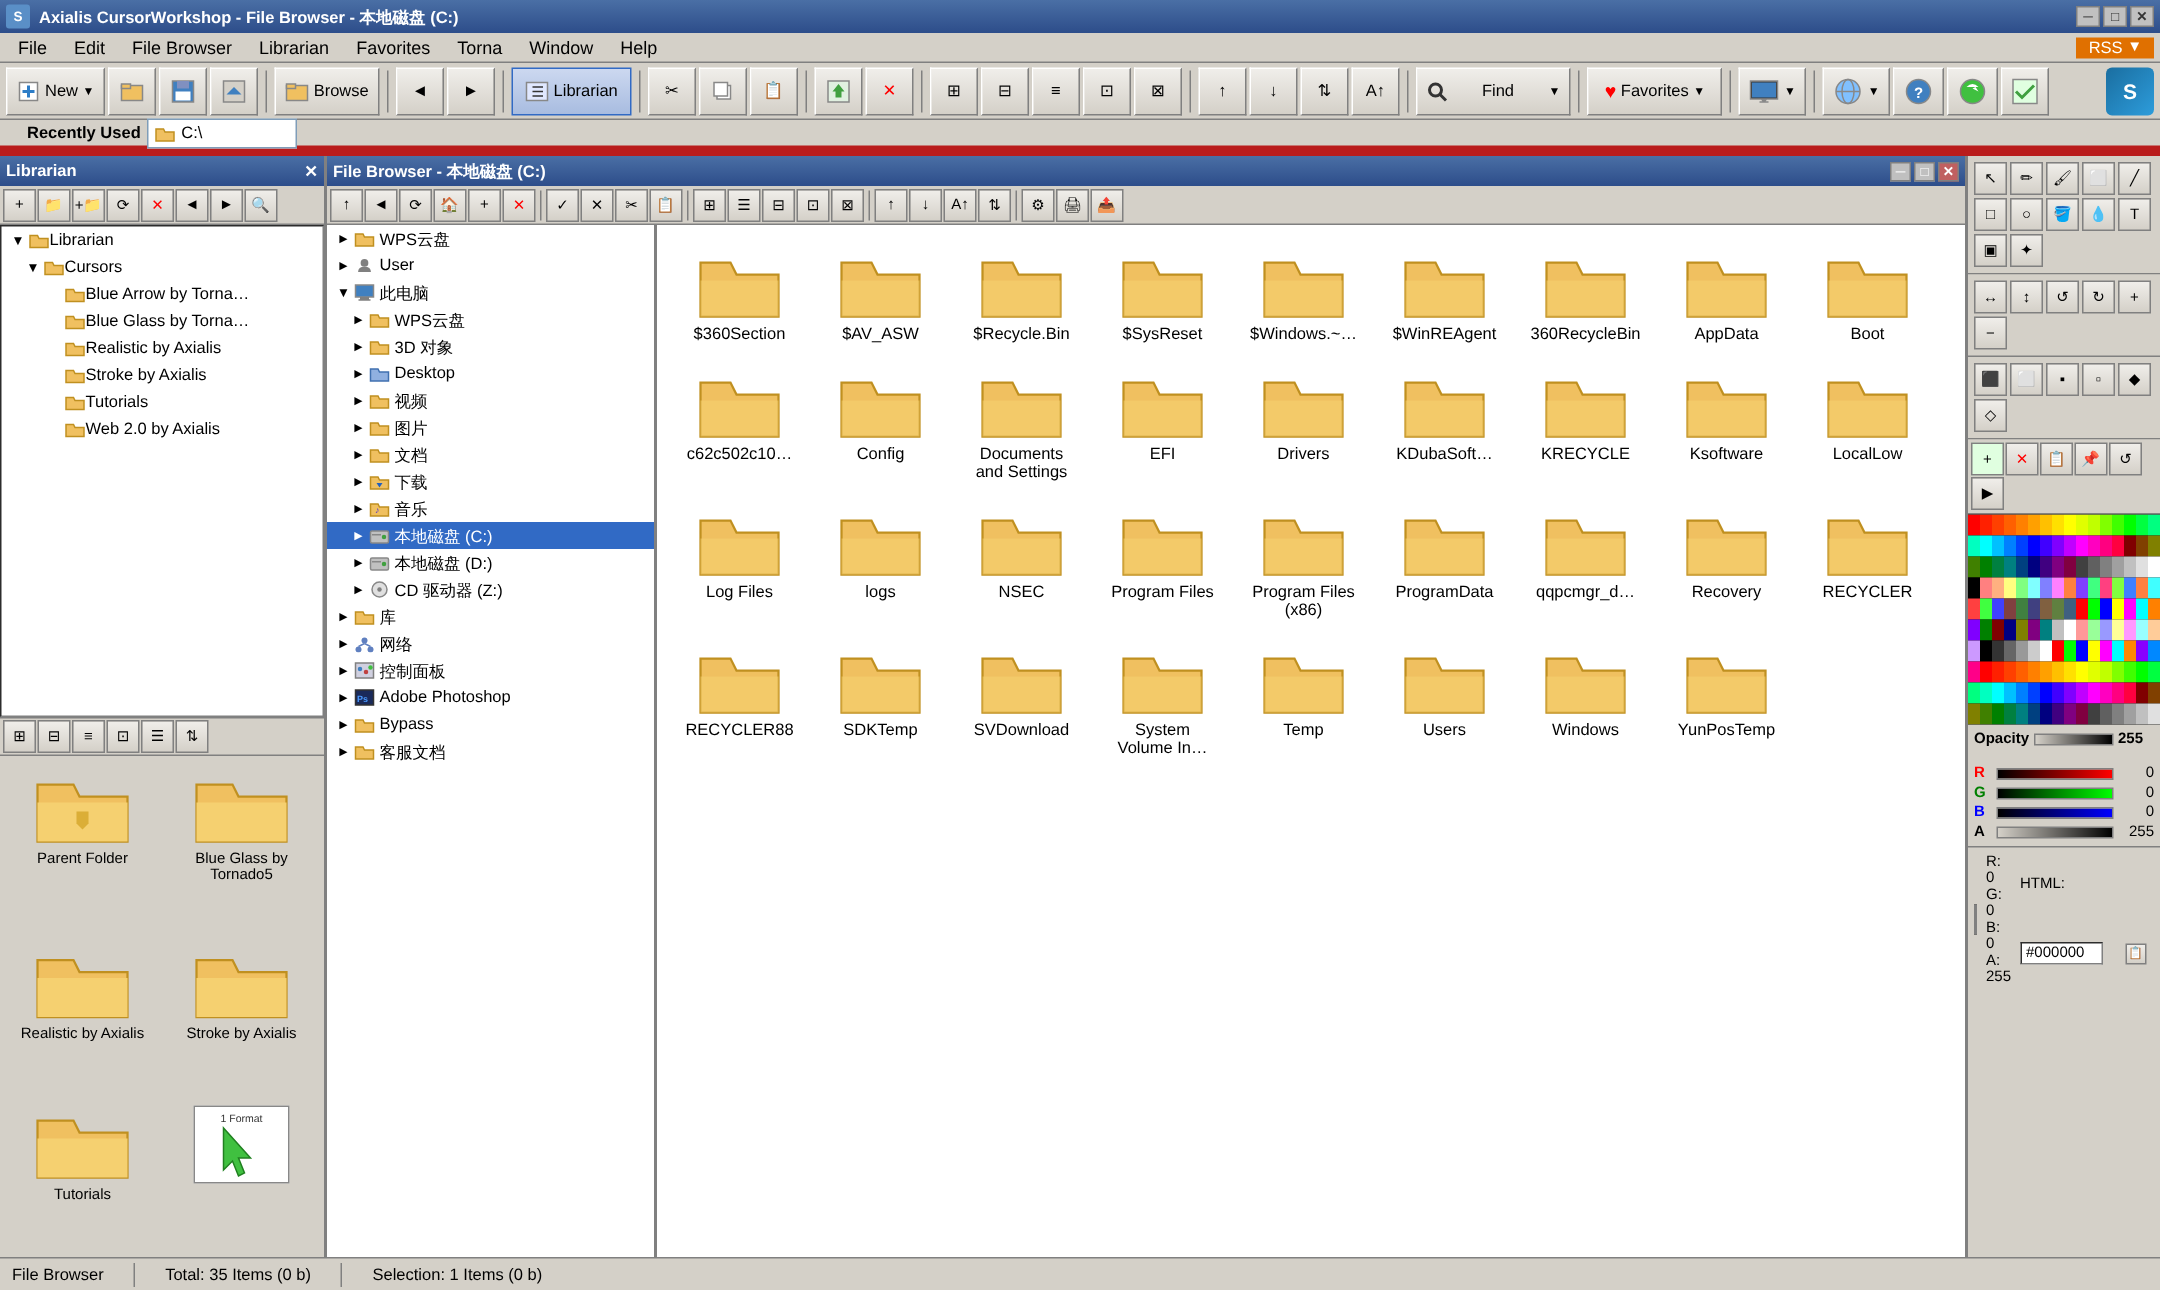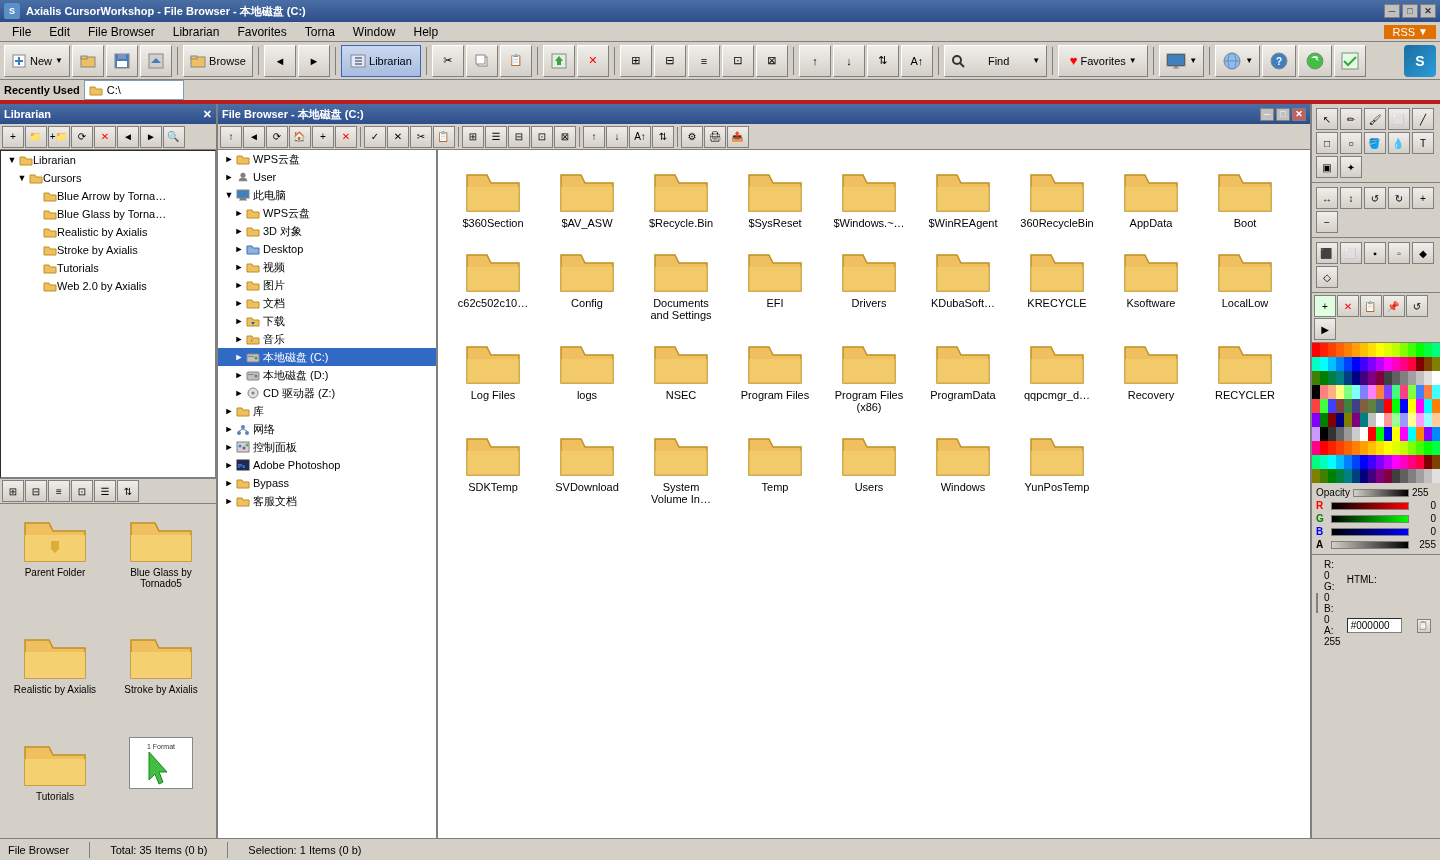--- a/index.html
+++ b/index.html
@@ -61,22 +61,22 @@
     }
     .toolbar-separator { width: 1px; height: 28px; background: #808080; margin: 0 3px; }
     .toolbar-btn-text { font-size: 11px; }
 
     
     .address-bar {
       background: #d4d0c8;
       height: 24px;
       display: flex;
       align-items: center;
-      padding: 2px 4px;
-      border-bottom: 4px solid #b91c1c;
+      padding: 2px 18px;
+      border-bottom: 7px solid #b91c1c;
       gap: 4px;
     }
     .address-label { font-size: 11px; font-weight: bold; }
     .address-input {
       background: white;
       border: 1px solid #7f9db9;
       height: 20px;
       display: flex;
       align-items: center;
       padding: 0 4px;
@@ -1041,20 +1041,27 @@
             <path d="M2,20 L54,20 L54,44 L2,44 Z" fill="#f5d070" opacity="0.6"></path>
           </svg>
           <div class="folder-name">Recovery</div>
         </div>
         <div class="folder-item">
           <svg class="folder-icon-svg" viewBox="0 0 56 48">
             <path d="M2,8 L2,44 L54,44 L54,16 L26,16 L22,8 Z" fill="#f0c060" stroke="#c09020" stroke-width="1.5"></path>
             <path d="M2,20 L54,20 L54,44 L2,44 Z" fill="#f5d070" opacity="0.6"></path>
           </svg>
           <div class="folder-name">RECYCLER</div>
+        </div>
+        <div class="folder-item">
+          <svg class="folder-icon-svg" viewBox="0 0 56 48">
+            <path d="M2,8 L2,44 L54,44 L54,16 L26,16 L22,8 Z" fill="#f0c060" stroke="#c09020" stroke-width="1.5"></path>
+            <path d="M2,20 L54,20 L54,44 L2,44 Z" fill="#f5d070" opacity="0.6"></path>
+          </svg>
+          <div class="folder-name">RECYCLER88</div>
         </div>
         <div class="folder-item">
           <svg class="folder-icon-svg" viewBox="0 0 56 48">
             <path d="M2,8 L2,44 L54,44 L54,16 L26,16 L22,8 Z" fill="#f0c060" stroke="#c09020" stroke-width="1.5"></path>
             <path d="M2,20 L54,20 L54,44 L2,44 Z" fill="#f5d070" opacity="0.6"></path>
           </svg>
           <div class="folder-name">SDKTemp</div>
         </div>
         <div class="folder-item">
           <svg class="folder-icon-svg" viewBox="0 0 56 48">
@@ -1303,21 +1310,21 @@
           <div style="background: rgb(64, 64, 64);"></div>
           <div style="background: rgb(96, 96, 96);"></div>
           <div style="background: rgb(128, 128, 128);"></div>
           <div style="background: rgb(160, 160, 160);"></div>
           <div style="background: rgb(192, 192, 192);"></div>
           <div style="background: rgb(224, 224, 224);"></div>
         </div>
     </div>
 
     <div class="opacity-bar">
-      <div style="display:flex;align-items:center;gap:3px;margin-bottom:2px;">
+      <div style="display:flex;align-items:center;gap:3px;margin-bottom:12px;font-weight:bold;">
         <span style="font-size:10px;">Opacity</span>
         <div style="flex:1;height:8px;background:linear-gradient(to right,transparent,#000);border:1px solid #808080;"></div>
         <span style="font-size:10px;width:24px;">255</span>
       </div>
       <div class="slider-row">
         <span class="slider-label" style="color:red;">R</span>
         <div class="slider-track" style="background:linear-gradient(to right,#000,#f00);"></div>
         <span class="slider-val">0</span>
       </div>
       <div class="slider-row">

